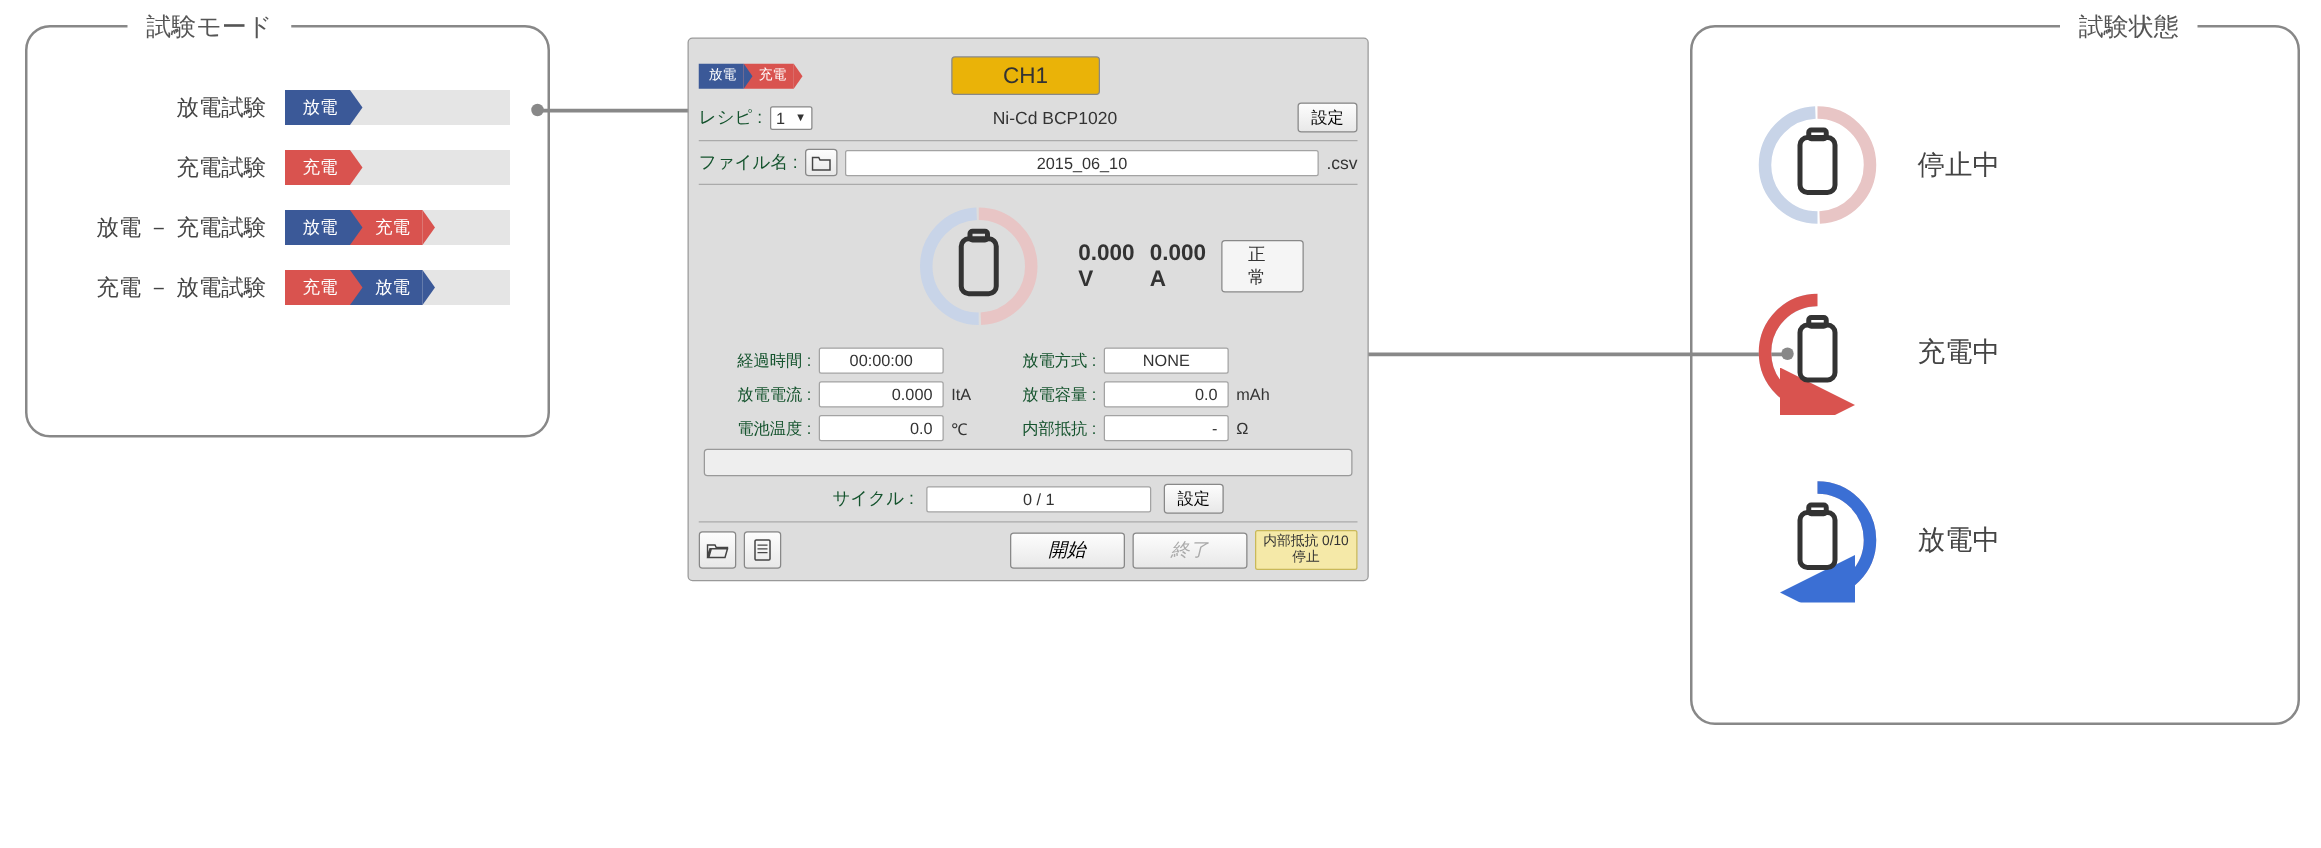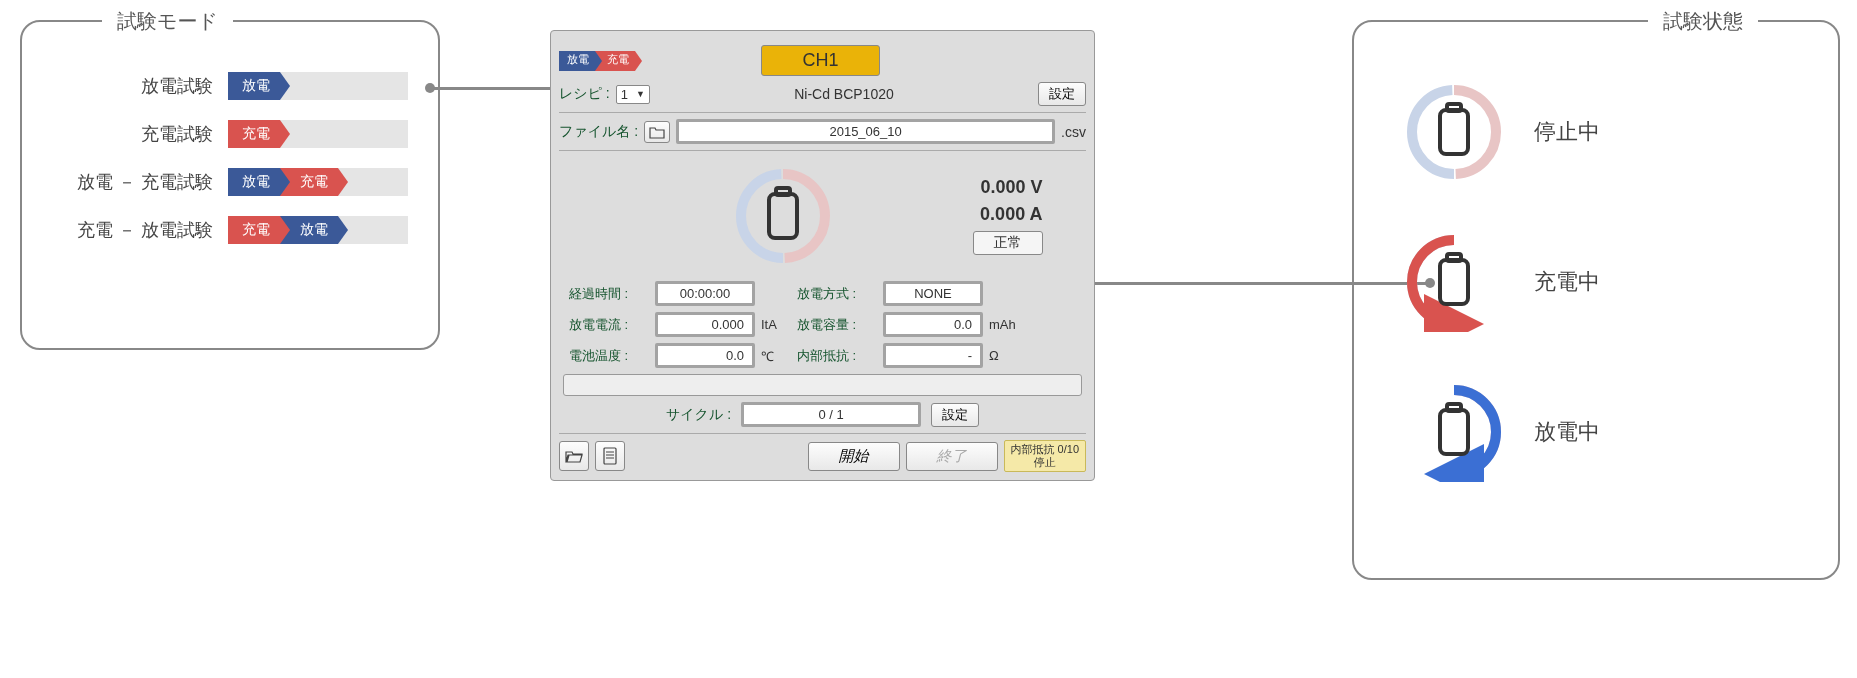--- a/index.html
+++ b/index.html
@@ -162,40 +162,40 @@
     border-radius: 2px;
     padding: 1px 4px;
     font-size: 13px;
     display: flex;
     align-items: center;
     gap: 8px;
   }
   .select::after { content: "▼"; font-size: 9px; }
   .input-box {
     background: #fff;
-    border: 3px solid #a3a3a3;
+    border: 1px solid #a3a3a3;
     border-radius: 2px;
     padding: 2px 8px;
     text-align: center;
     font-size: 13px;
   }
   .input-right { text-align: right; }
   .label { color: #14532d; }
   .sep { height: 1px; background: #aaa; margin: 4px 0; }
 
   .center-block {
     display: flex;
     align-items: center;
     justify-content: center;
     gap: 30px;
     margin: 15px 0;
   }
   .readouts {
     display: flex;
-    flex-direction: column;
+    flex-direction: row;
     align-items: flex-end;
     gap: 6px;
     font-size: 18px;
     font-weight: bold;
     width: 180px;
   }
   .status-box {
     background: #f5f5f5;
     border: 1px solid #888;
     border-radius: 3px;
@@ -205,21 +205,21 @@
   }
 
   .grid2 {
     display: grid;
     grid-template-columns: 80px 100px 30px 80px 100px 40px;
     gap: 6px 6px;
     align-items: center;
     margin: 4px 10px;
     font-size: 13px;
   }
-  .grid2 .label { text-align: left; }
+  .grid2 .label { text-align: right; }
   .grid2 .label::after { content: " :"; }
   .msgbar {
     background: #eee;
     border: 1px solid #999;
     border-radius: 3px;
     height: 22px;
     margin: 6px 4px;
   }
   .bottom-row {
     display: flex;

